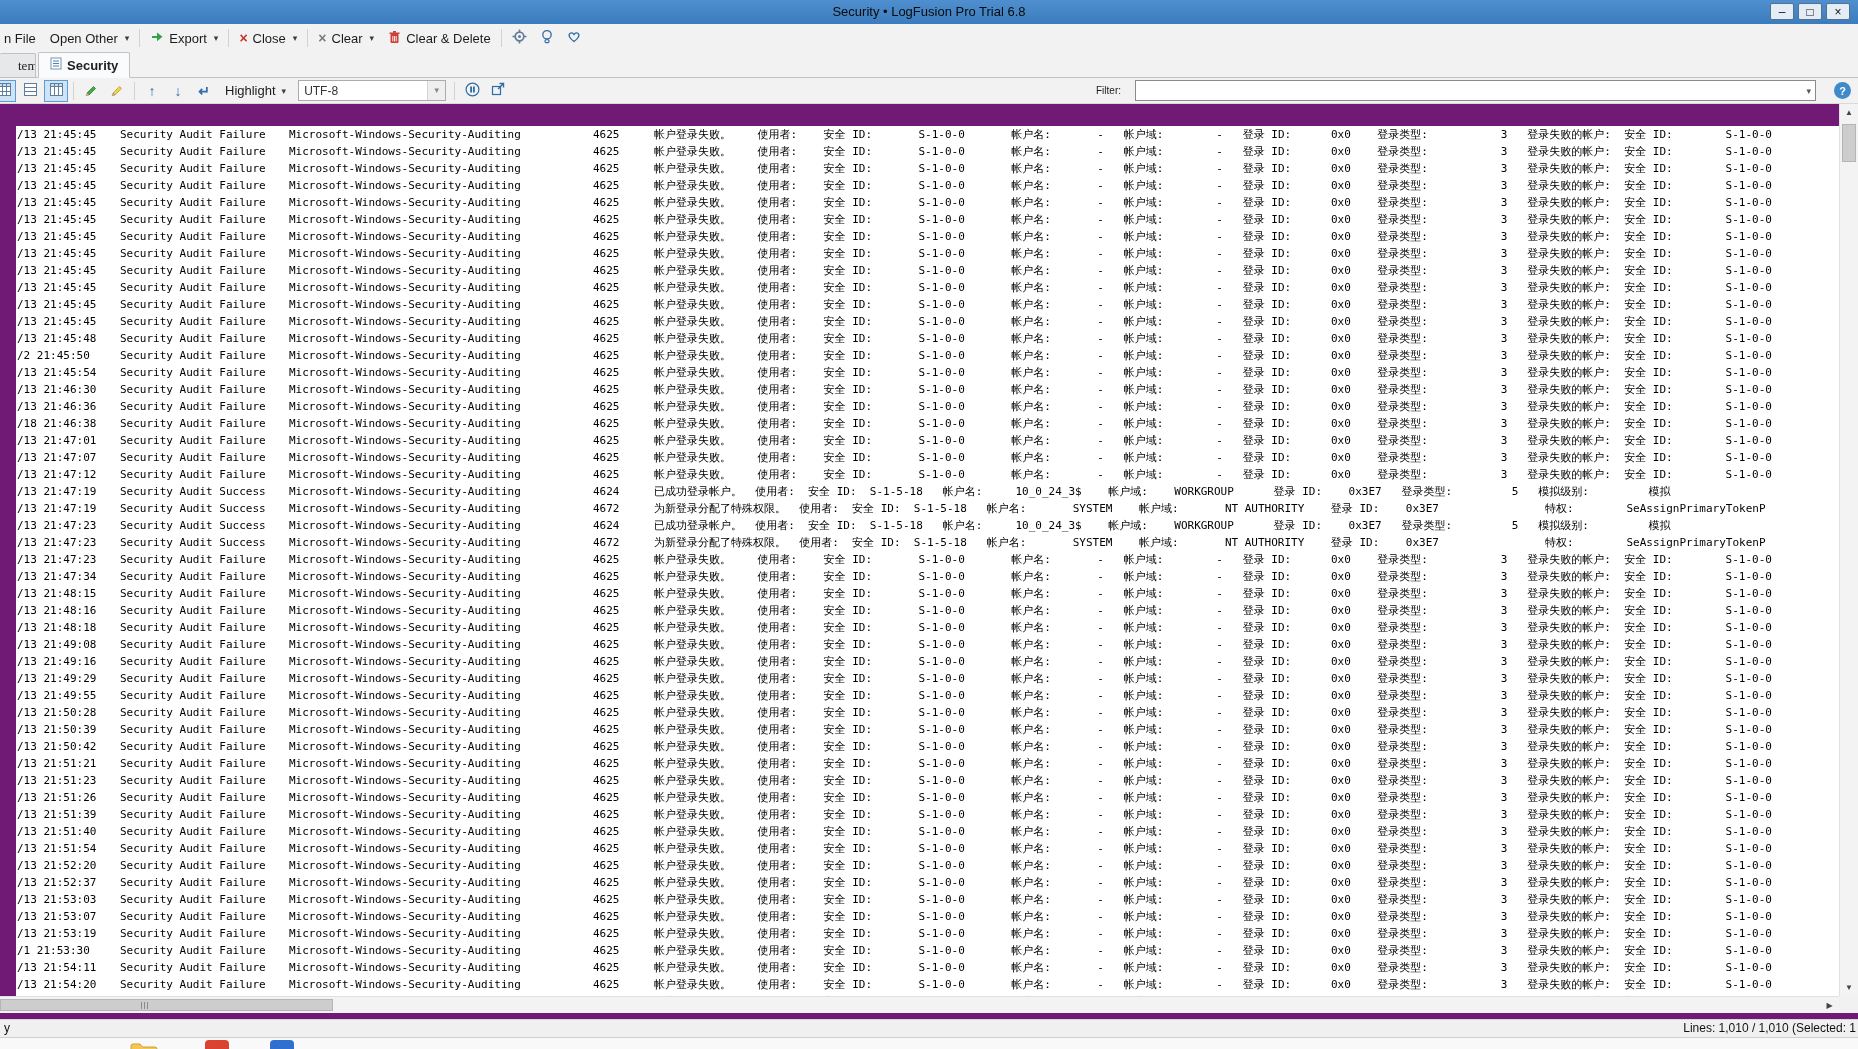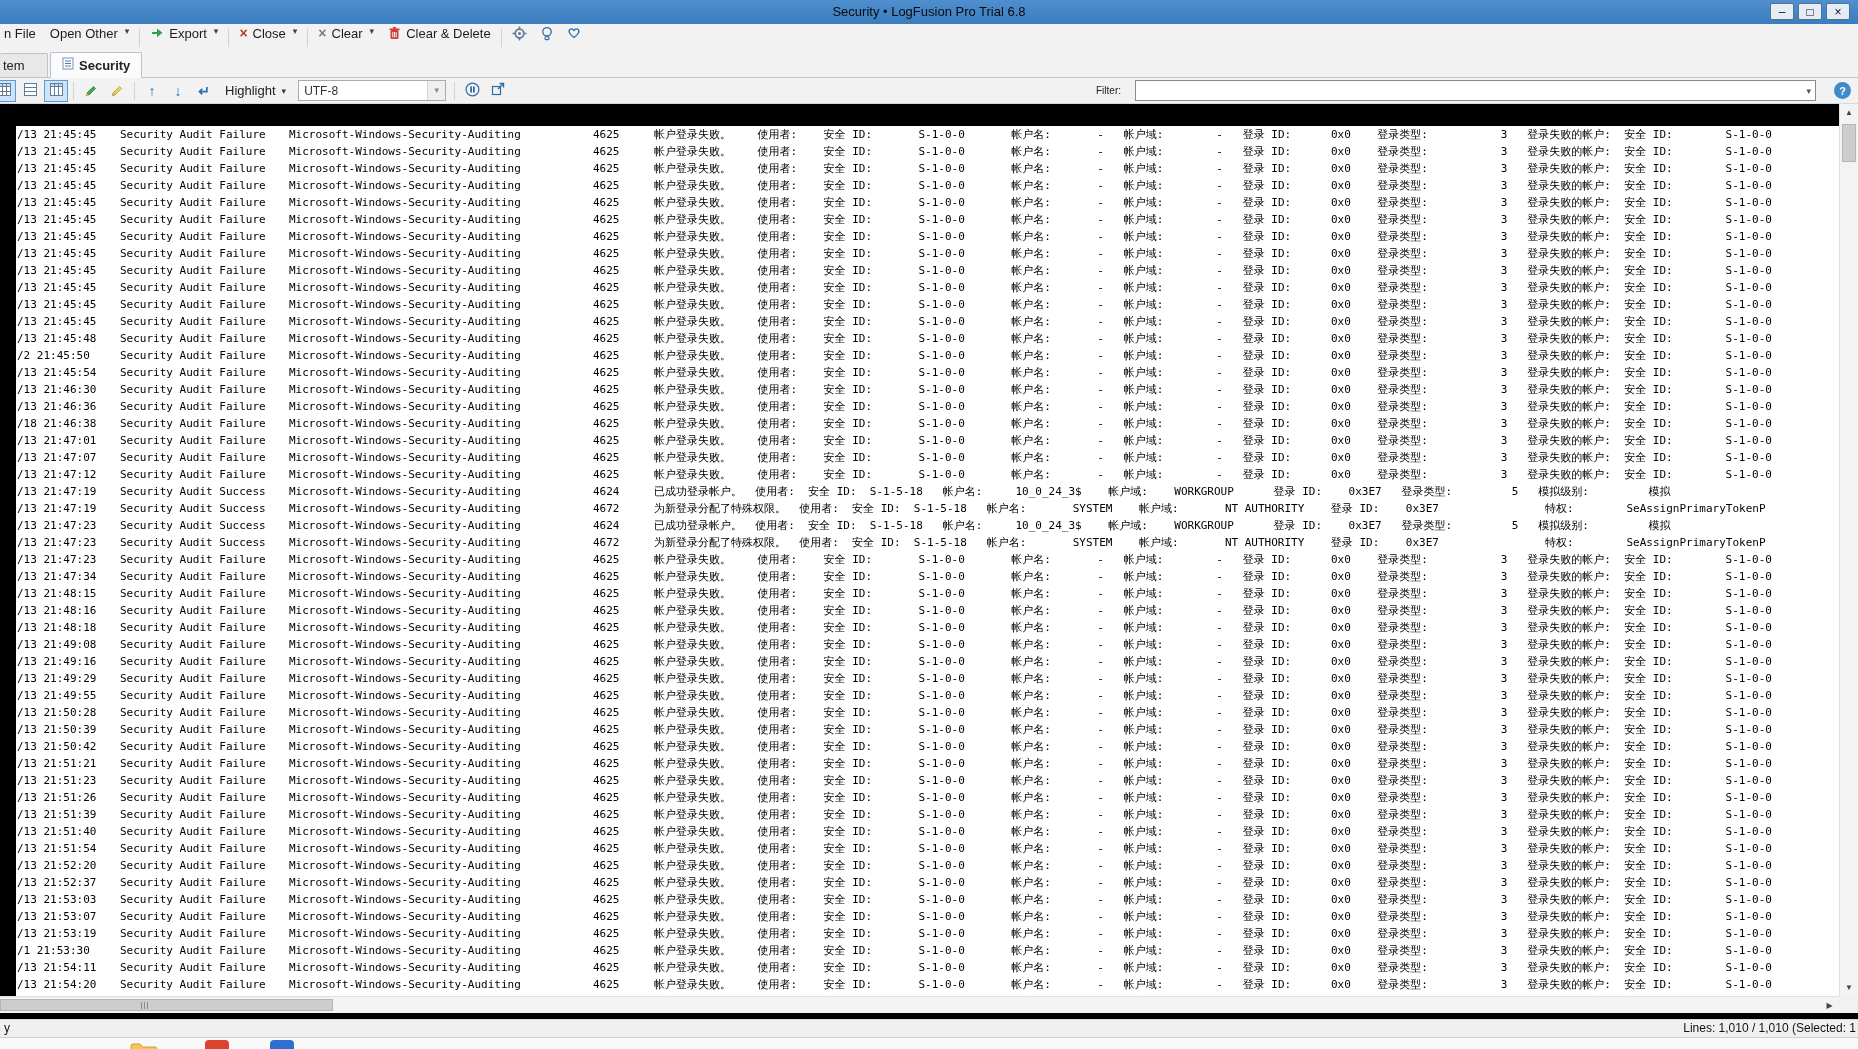--- a/index.html
+++ b/index.html
@@ -1,38 +1,38 @@
 <!DOCTYPE html>
 <html><head>
 <meta charset="utf-8">
 <style>
   html,body{margin:0;padding:0;}
   body{width:1858px;height:1049px;overflow:hidden;font-family:"Liberation Sans",sans-serif;background:#fff;}
-  .screen{position:relative;width:1858px;height:1049px;background:#000000;overflow:hidden;}
+  .screen{position:relative;width:1858px;height:1049px;background:#701a75;overflow:hidden;}
 
   
   .titlebar{position:absolute;top:0;left:0;right:0;height:24px;background:linear-gradient(#4f8fd0,#3a7cbd);}
   .title{position:absolute;left:0;right:0;top:0;line-height:24px;text-align:center;font-size:13px;color:#0b0b0b;}
   .win-controls{position:absolute;right:8px;top:3px;display:flex;gap:4px;}
   .win-btn{width:24px;height:17px;display:flex;align-items:center;justify-content:center;
     background:#e4edf6;border:1px solid #54728c;border-radius:2px;font-size:12px;color:#111;box-sizing:border-box;}
 
   
   .toolbar{position:absolute;top:24px;left:0;right:0;height:28px;background:#f2f2f2;display:flex;align-items:center;font-size:13px;color:#1c1c1c;}
-  .tb-btn{display:flex;gap:5px;padding:0 7px;height:24px;cursor:default;}
+  .tb-btn{display:flex;align-items:center;gap:5px;padding:0 7px;height:24px;cursor:default;}
   .tb-sep{width:1px;height:18px;background:#d2d2d2;margin:0 3px;}
   .caret{font-size:9px;color:#3c3c3c;margin-left:2px;}
   .x-red{color:#c0392b;font-weight:bold;font-size:14px;line-height:1;}
   .x-gray{color:#7d7d7d;font-weight:bold;font-size:14px;line-height:1;}
 
   
   .tabbar{position:absolute;top:52px;left:0;right:0;height:26px;background:#f2f2f2;border-bottom:1px solid #c2c2c2;display:flex;align-items:flex-end;box-sizing:border-box;}
   .tab{height:24px;display:flex;align-items:center;gap:5px;padding:0 11px;font-size:13px;color:#222;
     background:#e6e8ea;border:1px solid #c2c2c2;border-bottom:none;border-radius:2px 2px 0 0;margin-right:2px;box-sizing:border-box;}
-  .tab.cut{border-left:none;padding-left:3px;width:48px;overflow:hidden;}
+  .tab.cut{border-left:none;padding-left:18px;width:36px;overflow:hidden;font-family:Liberation Serif, serif;}
   .tab.active{background:#fafbfc;height:26px;margin-bottom:-1px;border-bottom:1px solid #fafbfc;font-weight:bold;}
 
   
   .toolbar2{position:absolute;top:78px;left:0;right:0;height:26px;background:#f2f2f2;display:flex;align-items:center;font-size:13px;color:#1c1c1c;border-bottom:1px solid #d9d9d9;box-sizing:border-box;}
   .t2-btn{width:24px;height:22px;display:flex;align-items:center;justify-content:center;margin:0 1px;box-sizing:border-box;border:1px solid transparent;}
   .t2-btn.selected{background:#cfe3f6;border:1px solid #5b9bd5;}
   .t2-sep{width:1px;height:18px;background:#d2d2d2;margin:0 4px;}
   .arrow-glyph{color:#2f6fad;font-size:14px;font-weight:bold;}
   .hl-btn{display:flex;align-items:center;gap:4px;padding:0 8px;height:22px;}
   .combo{display:flex;align-items:center;width:148px;height:21px;background:#fff;border:1px solid #ababab;box-sizing:border-box;margin-left:4px;}

